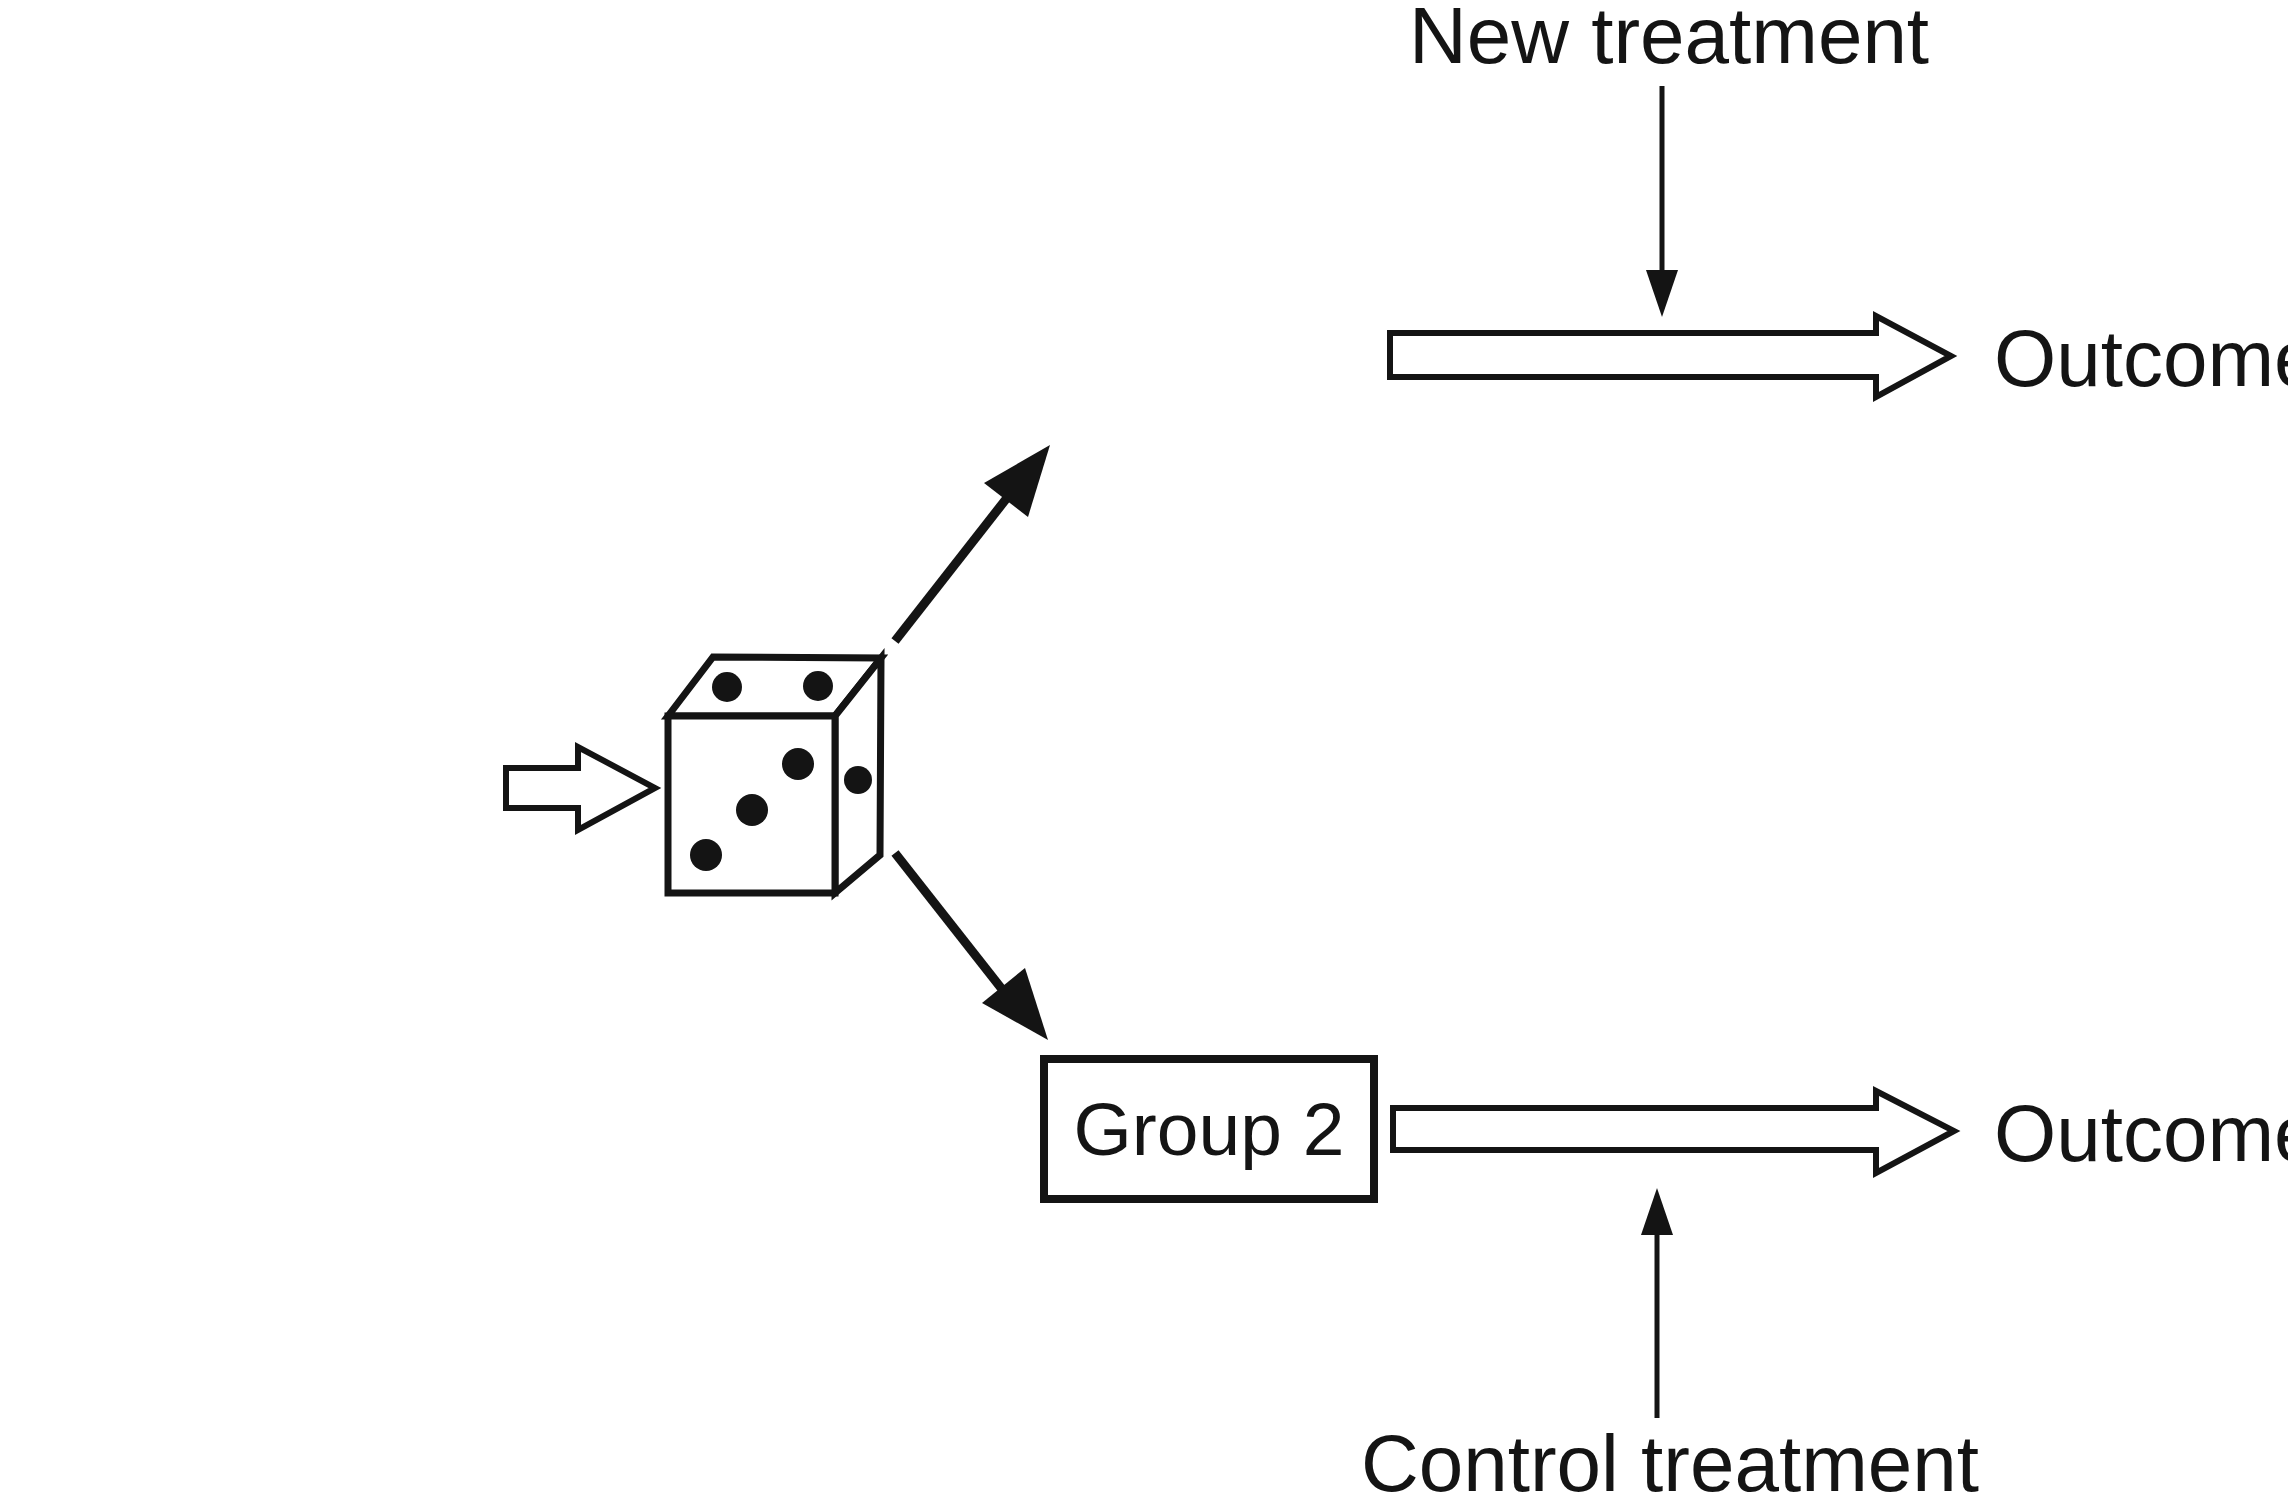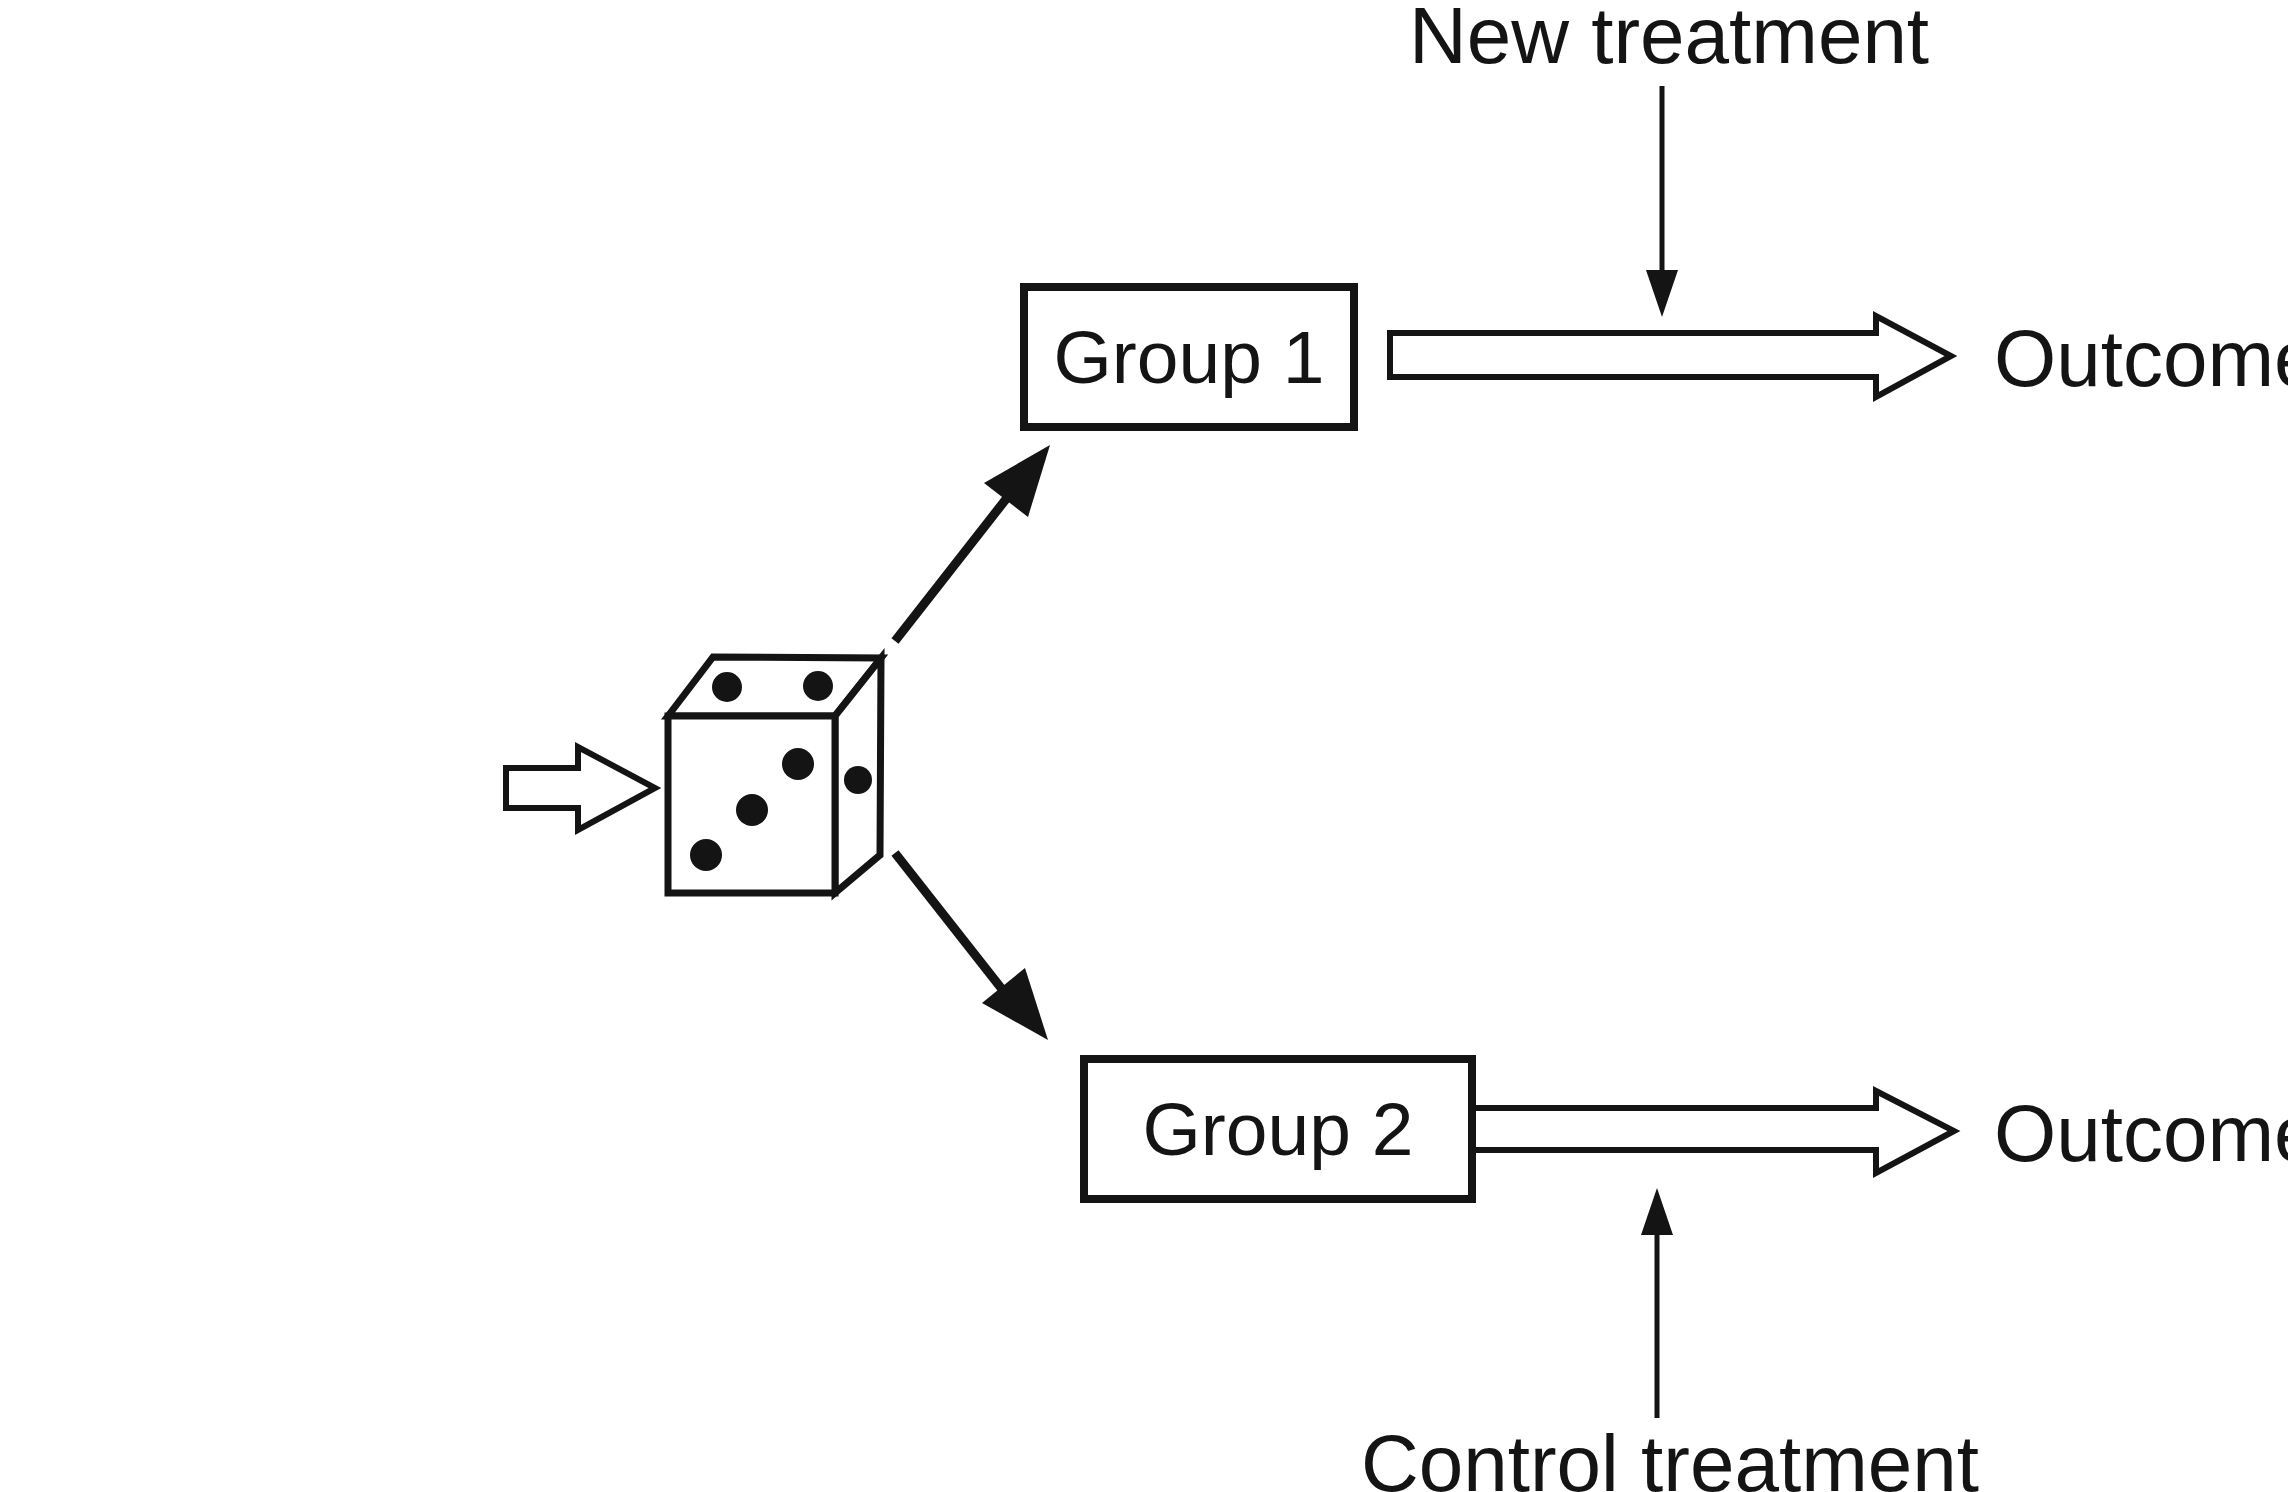--- a/index.html
+++ b/index.html
@@ -43,23 +43,23 @@
     padding: 0 30px;
   }
   .box-group1 {
     left: 1020px;
     top: 283px;
     width: 338px;
     height: 148px;
     font-size: 75px;
   }
   .box-group2 {
-    left: 1080px;
+    left: 1040px;
     top: 1055px;
-    width: 396px;
+    width: 338px;
     height: 148px;
     font-size: 75px;
   }
   .float-label {
     position: absolute;
     white-space: nowrap;
     font-size: 80px;
     line-height: 1;
     color: #141414;
   }
@@ -130,23 +130,20 @@
       <polygon points="1662,317 1646,270 1678,270" fill="#141414"></polygon>
     </g>
 
     <g>
       <line x1="1657" y1="1418" x2="1657" y2="1233" stroke="#141414" stroke-width="5"></line>
       <polygon points="1657,1188 1641,1235 1673,1235" fill="#141414"></polygon>
     </g>
   </svg>
 
 
-  <div class="node-box box-group1">
-    <span>Group 1</span>
-  </div>
 
   <div class="node-box box-group2">
     <span>Group 2</span>
   </div>
 
   <div class="float-label label-new-treatment">New treatment</div>
 
   <div class="float-label label-control-treatment">Control treatment</div>
 
   <div class="float-label label-outcome-top">Outcome</div>

